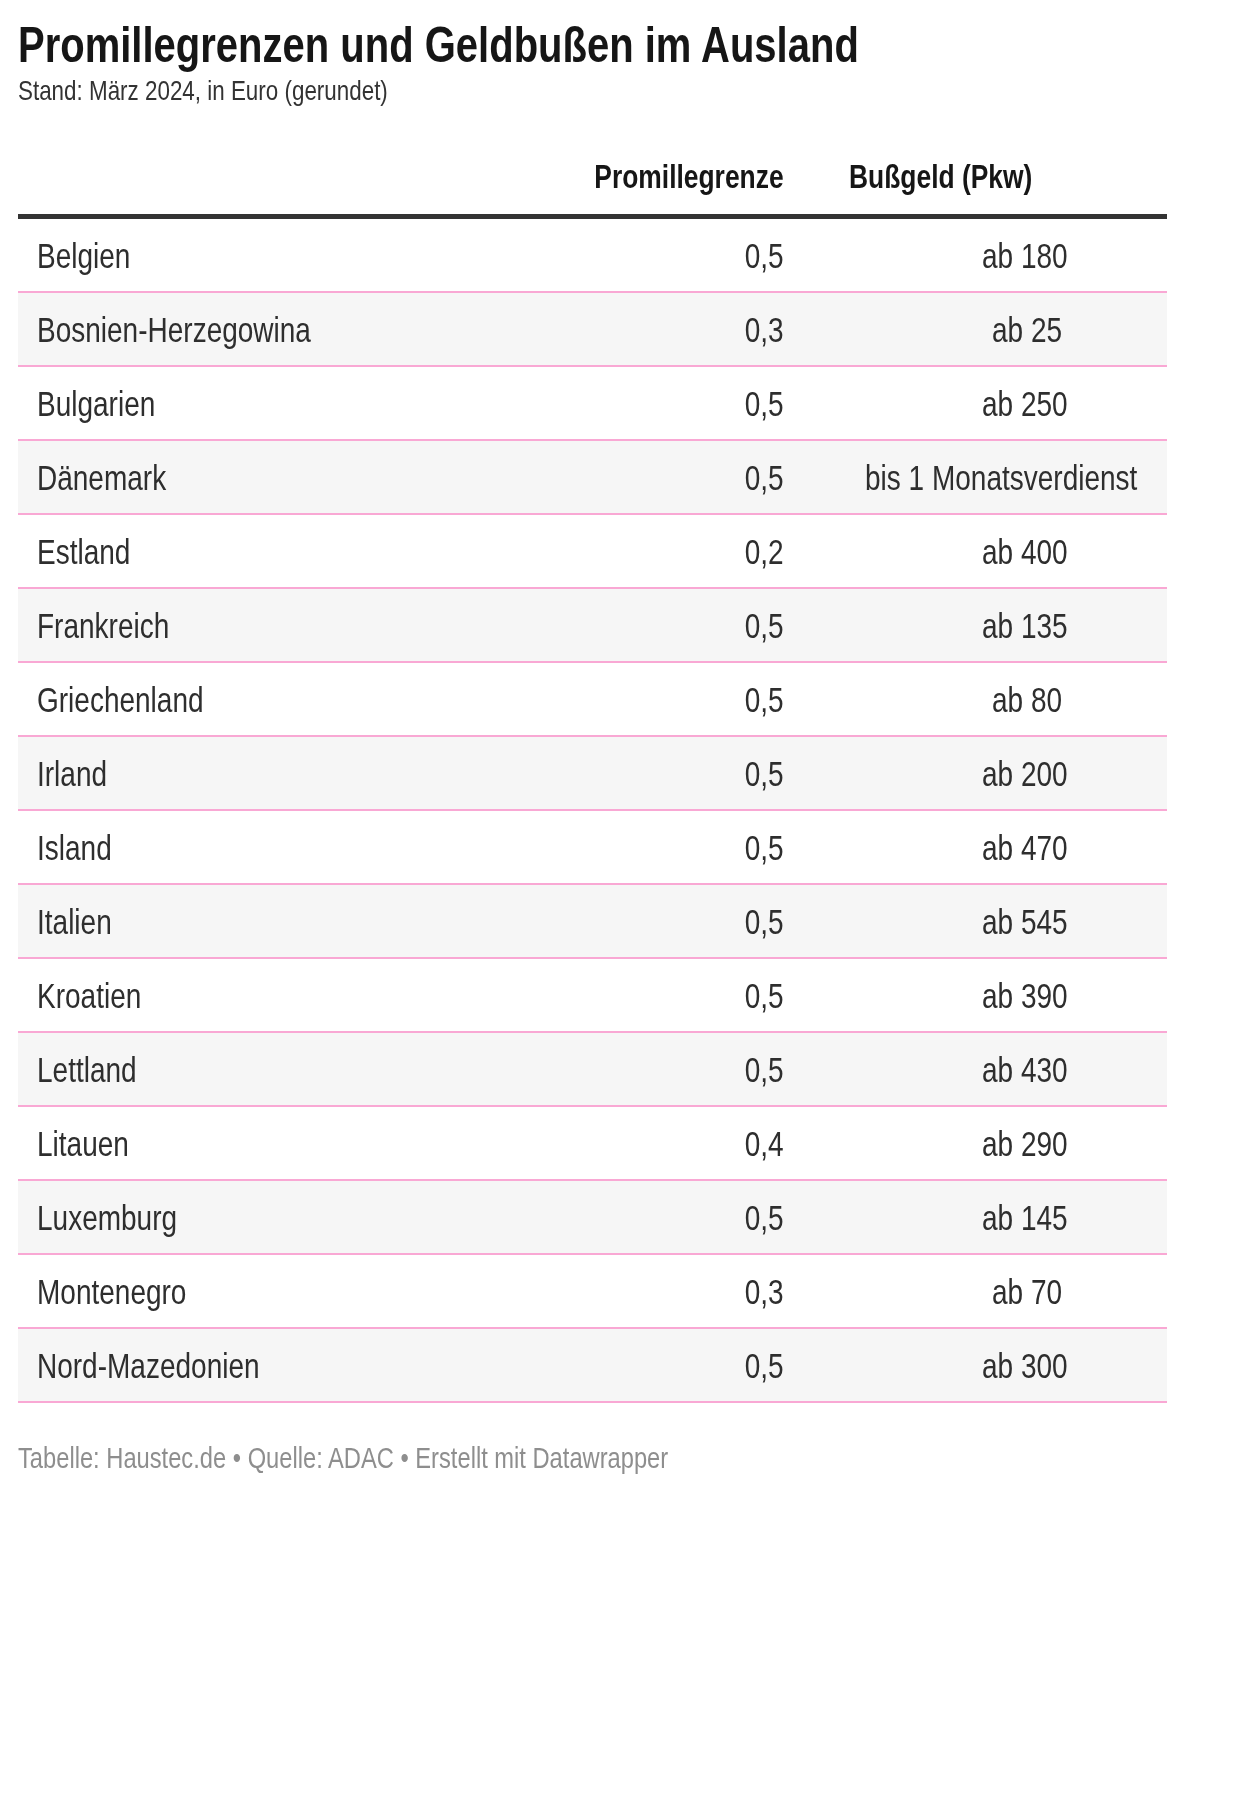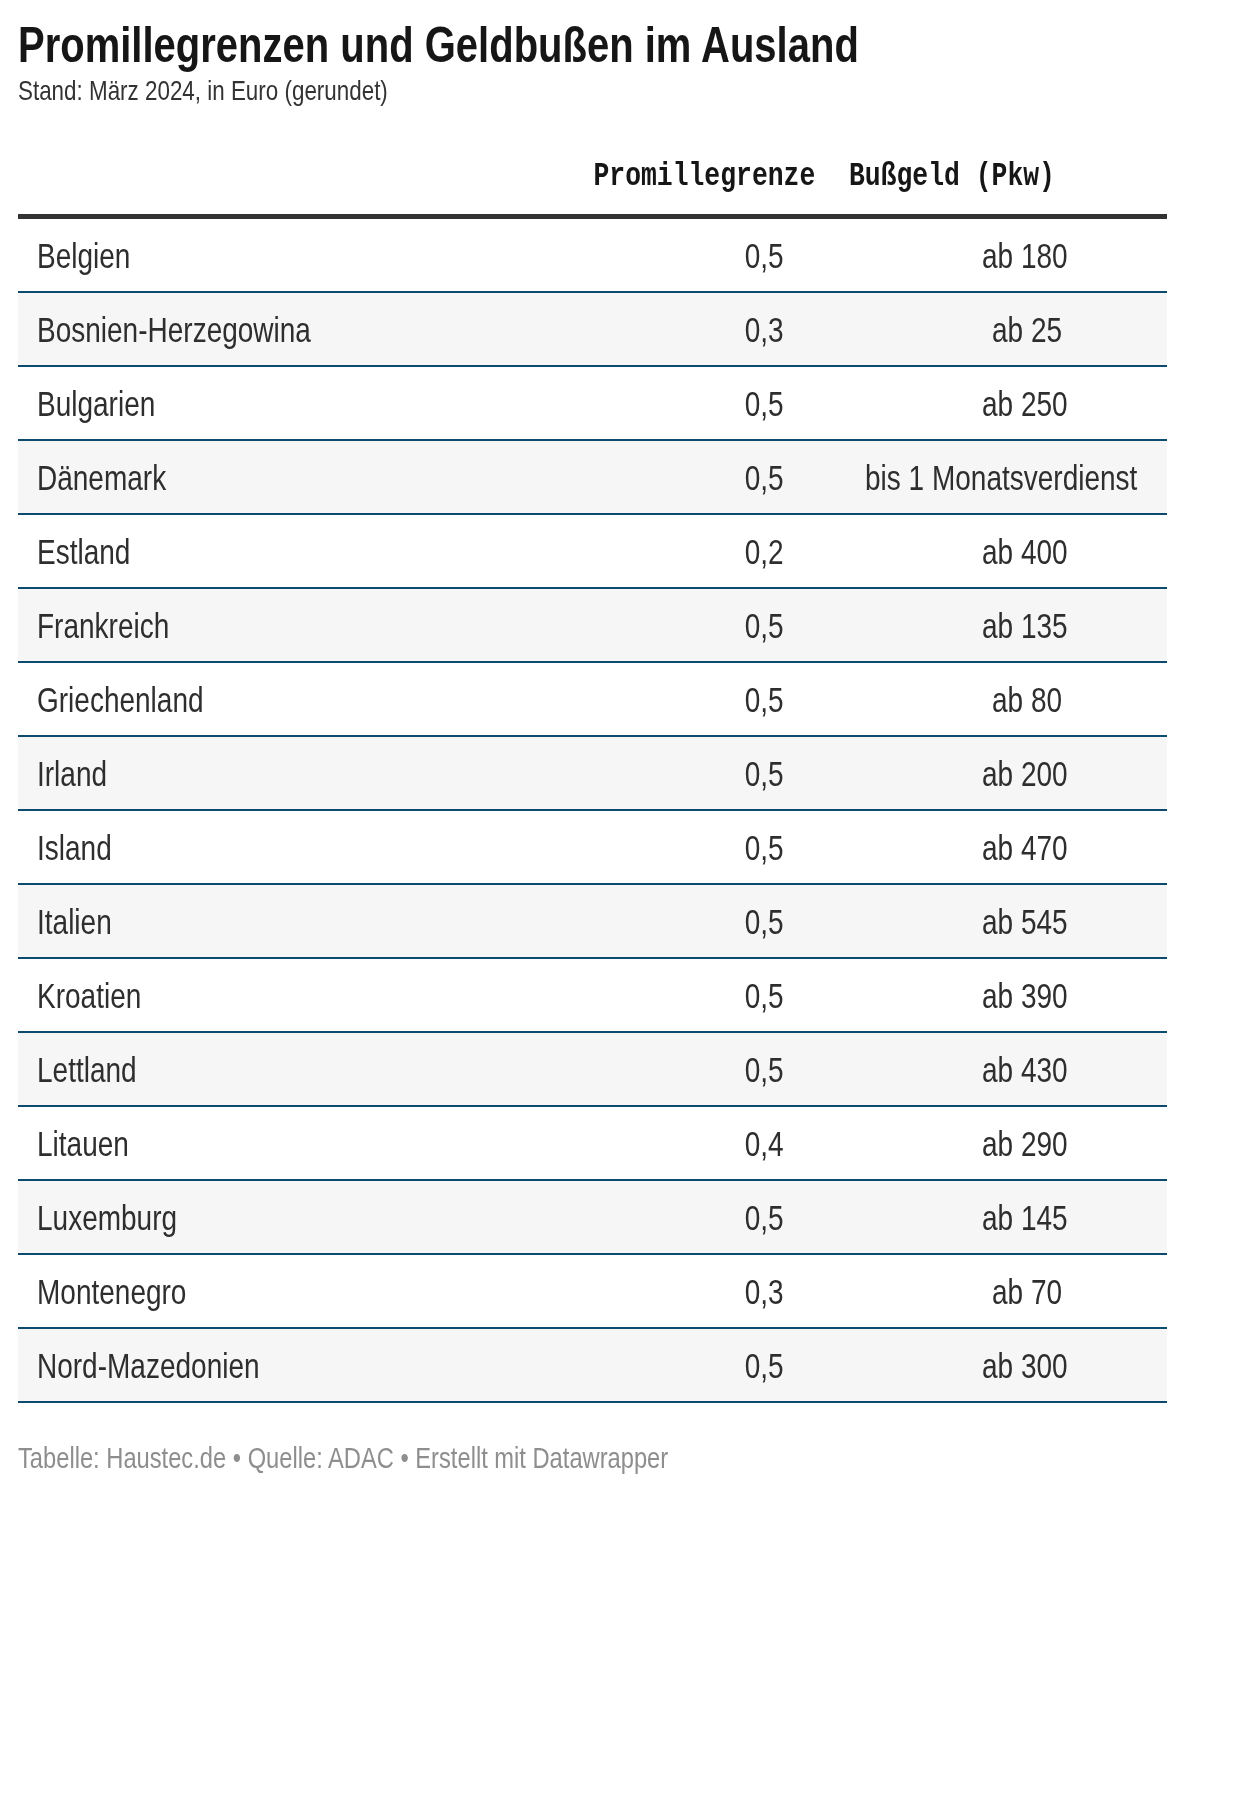--- a/index.html
+++ b/index.html
@@ -45,31 +45,30 @@
 
   thead th {
     font-size: 33px;
     line-height: 38px;
     font-weight: 700;
     color: #161616;
     padding: 0 0 18px 0;
     border-bottom: 5px solid #333333;
     vertical-align: bottom;
     text-align: left;
-    font-family: Liberation Mono, monospace;
   }
   thead th.h-limit { text-align: right; }
   thead th.h-fine  { padding-left: 65px; }
 
   tbody td {
     font-size: 35px;
     line-height: 31px;
     color: #2e2e2e;
     padding: 20.5px 0;
-    border-bottom: 2px solid #0c4a6e;
+    border-bottom: 2px solid #f9a8d4;
     vertical-align: middle;
   }
   tbody td.country { padding-left: 19px; text-align: left; }
   tbody td.limit   { text-align: right; text-decoration: underline; }
   tbody td.fine    { padding-left: 65px; text-align: center; }
   tbody tr:nth-child(even) { background: #f6f6f6; }
 
   .footer {
     margin-top: 40px;
     font-size: 30px;

